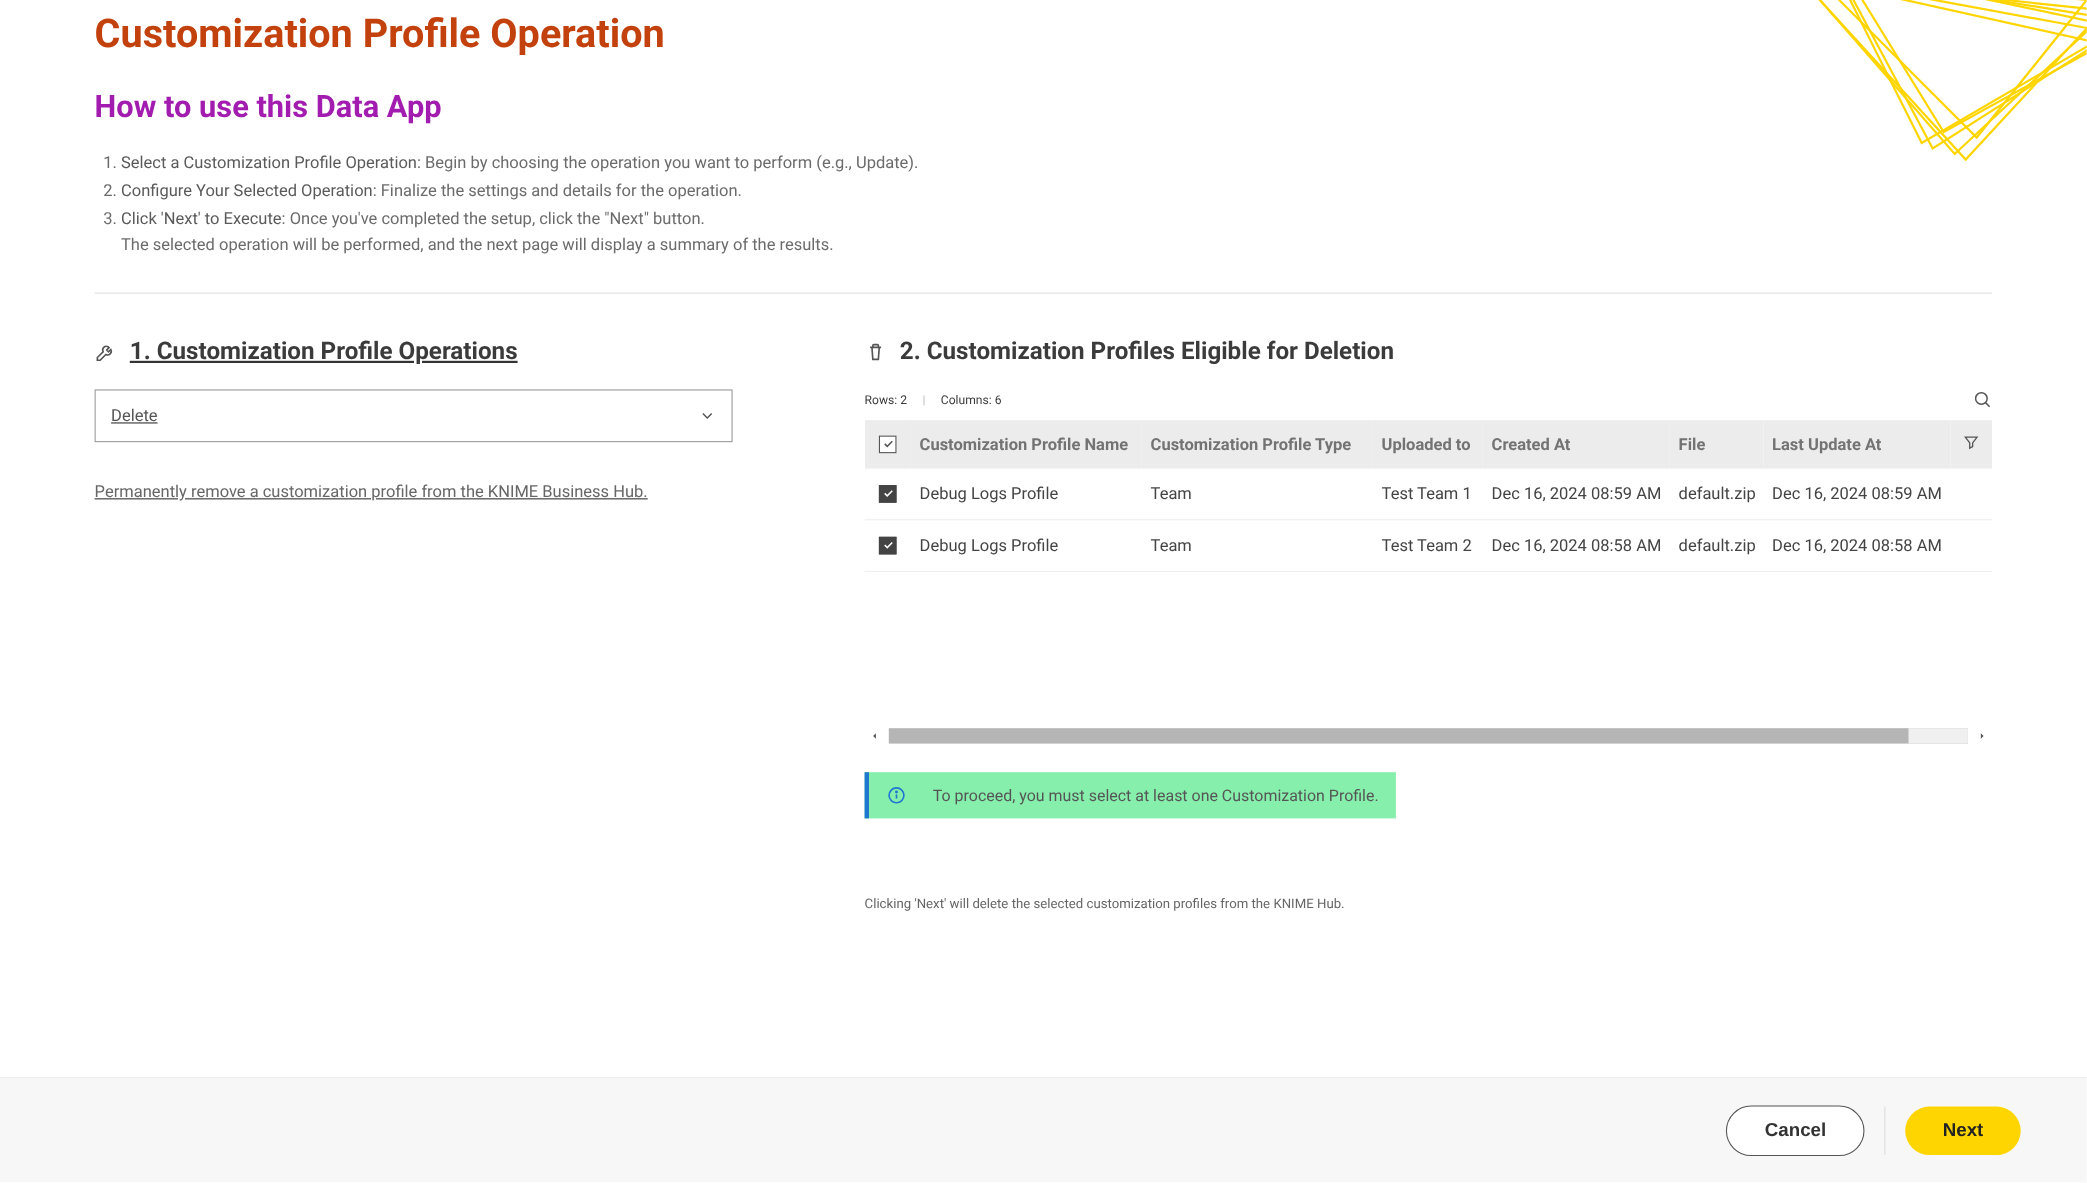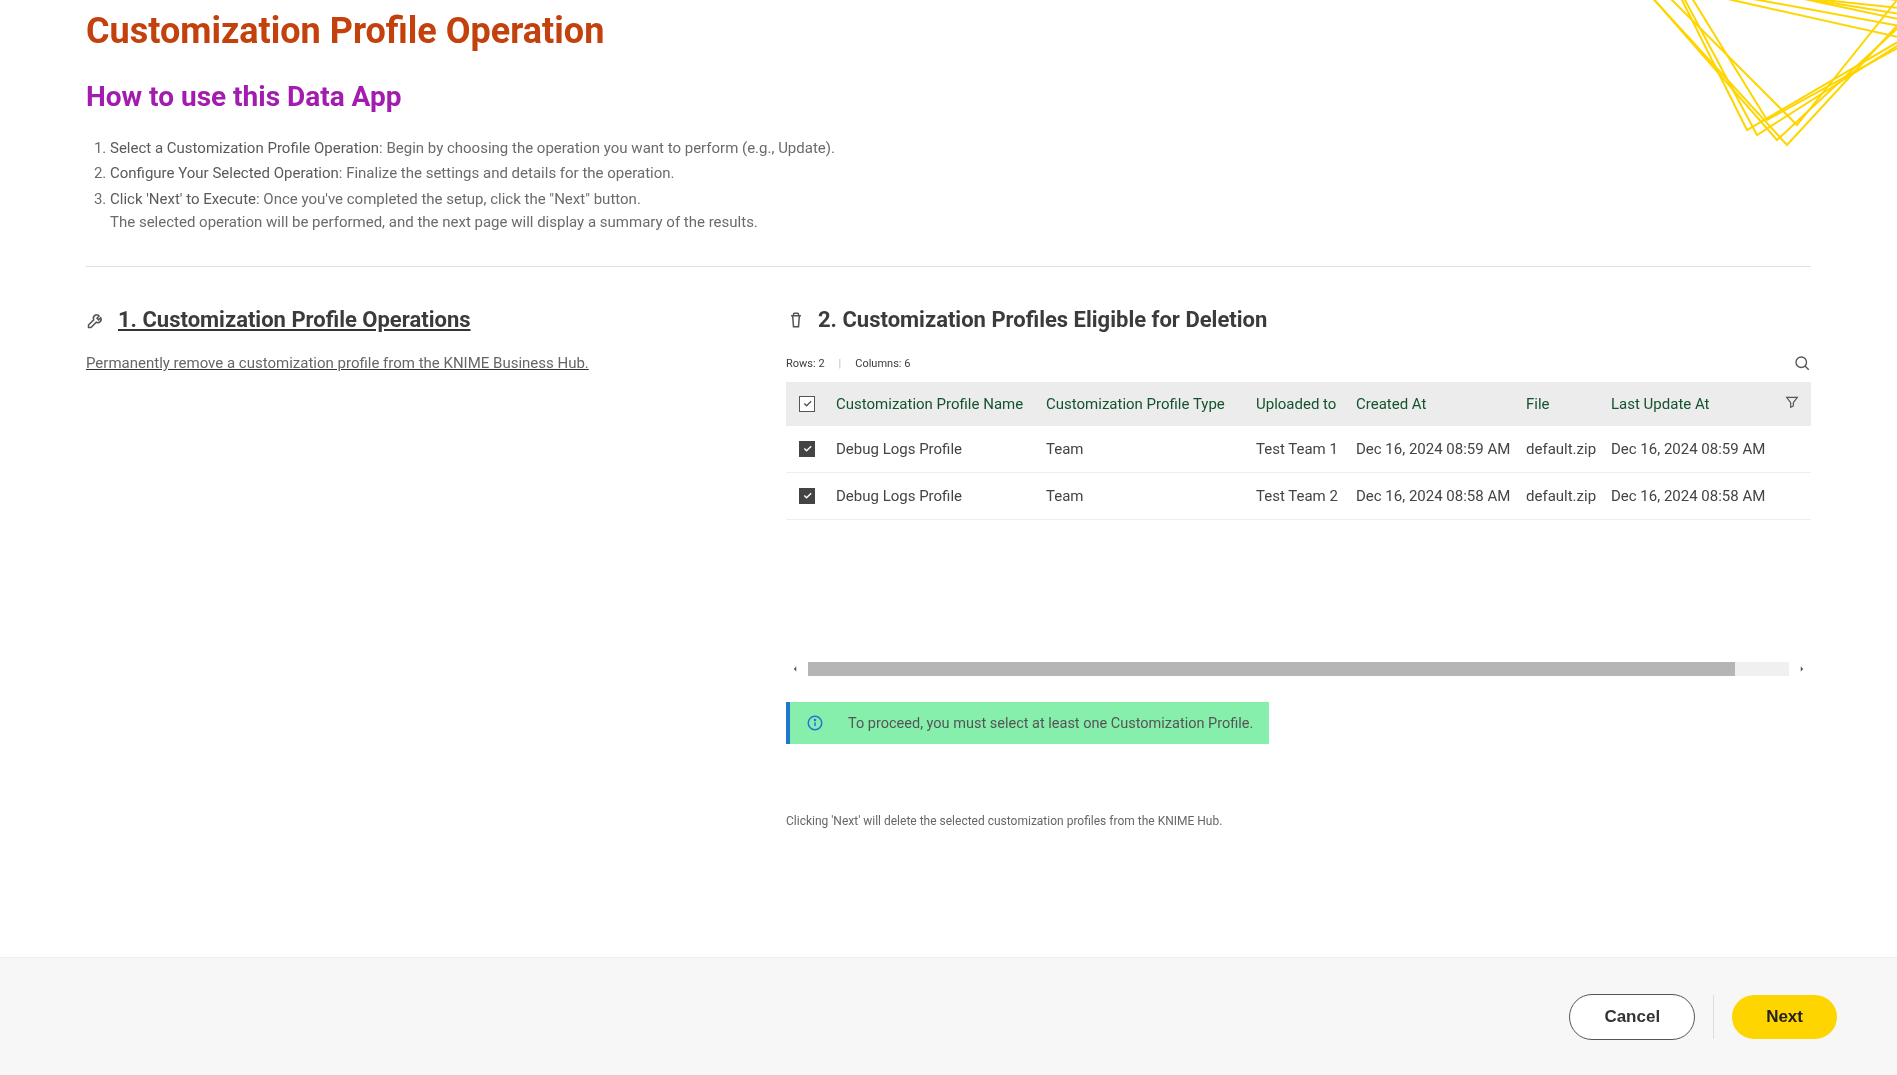--- a/index.html
+++ b/index.html
@@ -97,22 +97,22 @@
   .table-wrap { position: relative; }
   table.data-table {
     width: 100%;
     border-collapse: collapse;
     font-size: 15px;
     table-layout: fixed;
   }
   table.data-table thead th {
     background: #ececec;
     text-align: left;
-    font-weight: 400;
-    color: #14532d;
+    font-weight: 700;
+    color: #737373;
     padding: 12px 8px;
     white-space: nowrap;
     overflow: hidden;
     margin-top: 41px;
   }
   table.data-table thead th.chk { width: 42px; text-align: center; }
   table.data-table thead th.filter { width: 38px; text-align: center; }
   table.data-table tbody td {
     padding: 14px 8px;
     border-bottom: 1px solid #eee;
@@ -180,21 +180,21 @@
   .note-text {
     margin-top: 70px;
     color: #666;
     font-size: 12px;
   }
 
   .footer-bar {
     position: absolute;
     left: 0; right: 0;
     bottom: 0;
-    height: 118px;
+    height: 96px;
     background: #f7f7f7;
     border-top: 1px solid #eee;
     display: flex;
     justify-content: flex-end;
     align-items: center;
     padding-right: 60px;
     gap: 18px;
   }
   .btn {
     font-size: 17px;
@@ -261,20 +261,26 @@
   <div class="cols">
 
     <div class="col-left">
       <div class="section-head">
         <svg viewBox="0 0 24 24" fill="none" stroke="#555" stroke-width="1.8">
           <path d="M14.7 6.3a4 4 0 0 0-5.4 5.4L3 18v3h3l6.3-6.3a4 4 0 0 0 5.4-5.4l-2.5 2.5-2-2 2.5-2.5z"></path>
         </svg>
         <span>1. Customization Profile Operations</span>
       </div>
 
+      <div class="select-box">
+        <span>Delete</span>
+        <svg viewBox="0 0 24 24" fill="none" stroke="#555" stroke-width="2">
+          <polyline points="6 9 12 15 18 9"></polyline>
+        </svg>
+      </div>
 
       <div class="help-text">Permanently remove a customization profile from the KNIME Business Hub.</div>
     </div>
 
     <div class="col-right">
       <div class="section-head">
         <svg viewBox="0 0 24 24" fill="none" stroke="#555" stroke-width="1.8">
           <path d="M6 7h12M9 7V5a1 1 0 0 1 1-1h4a1 1 0 0 1 1 1v2M8 7l1 13h6l1-13"></path>
         </svg>
         <span>2. Customization Profiles Eligible for Deletion</span>

